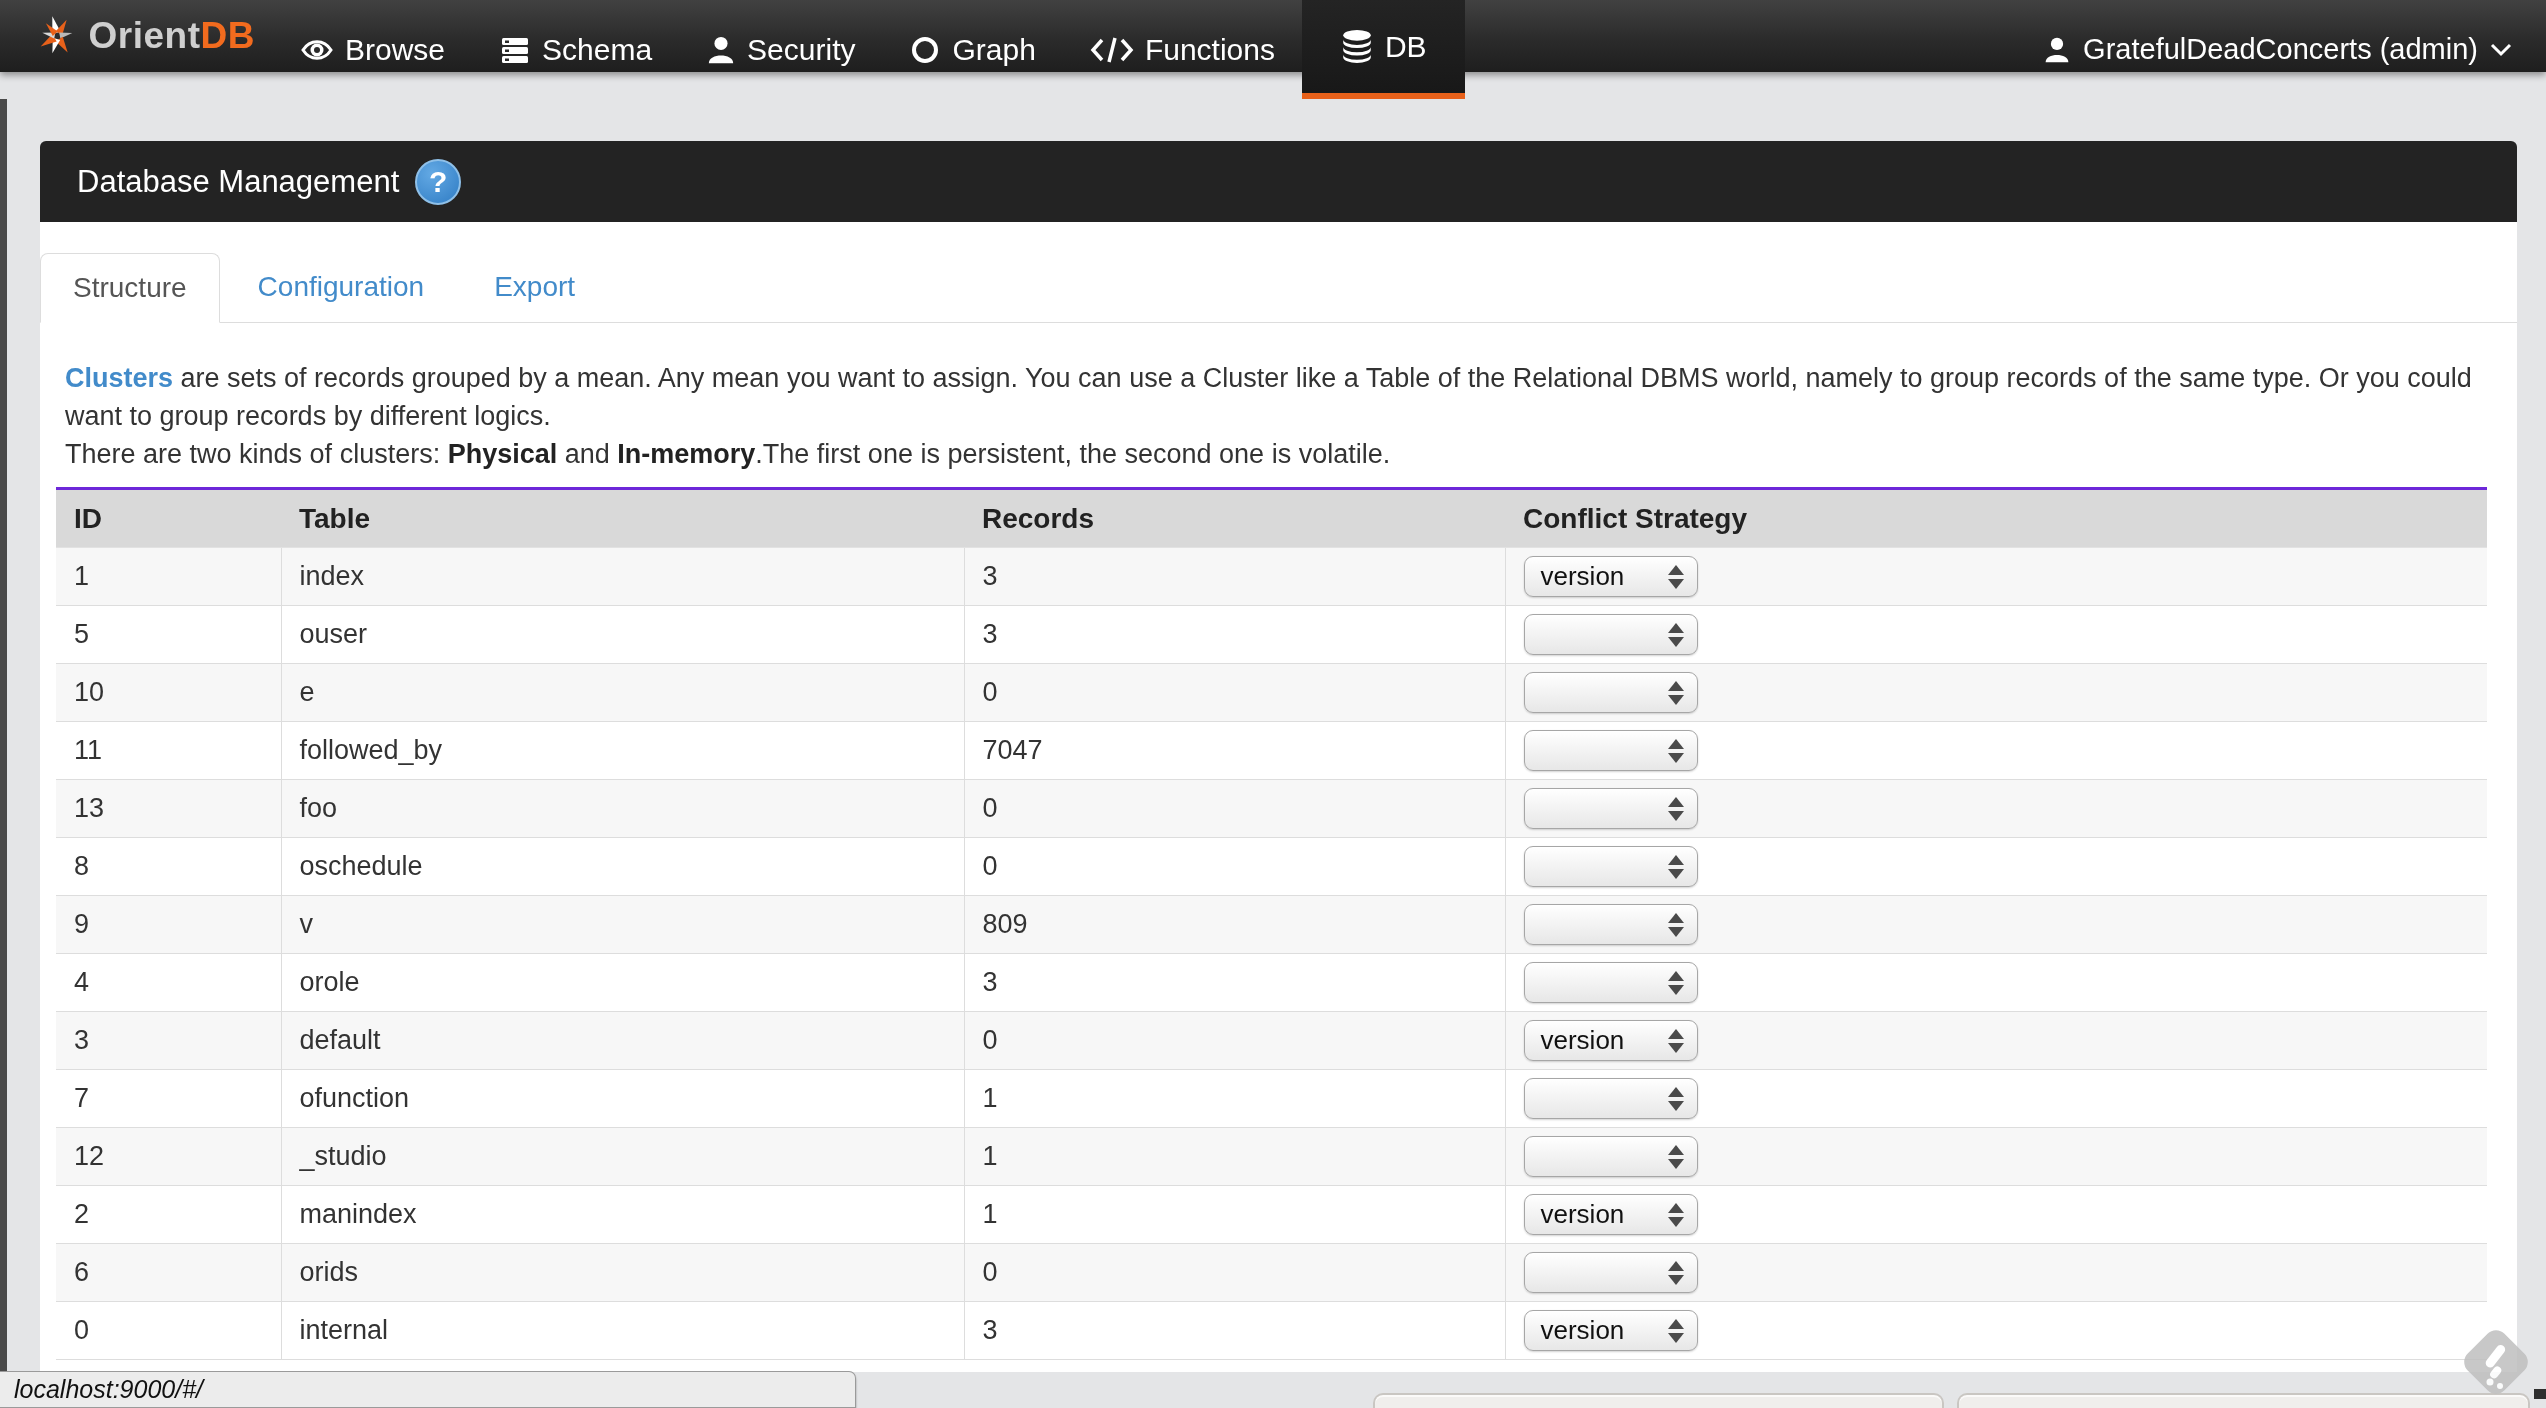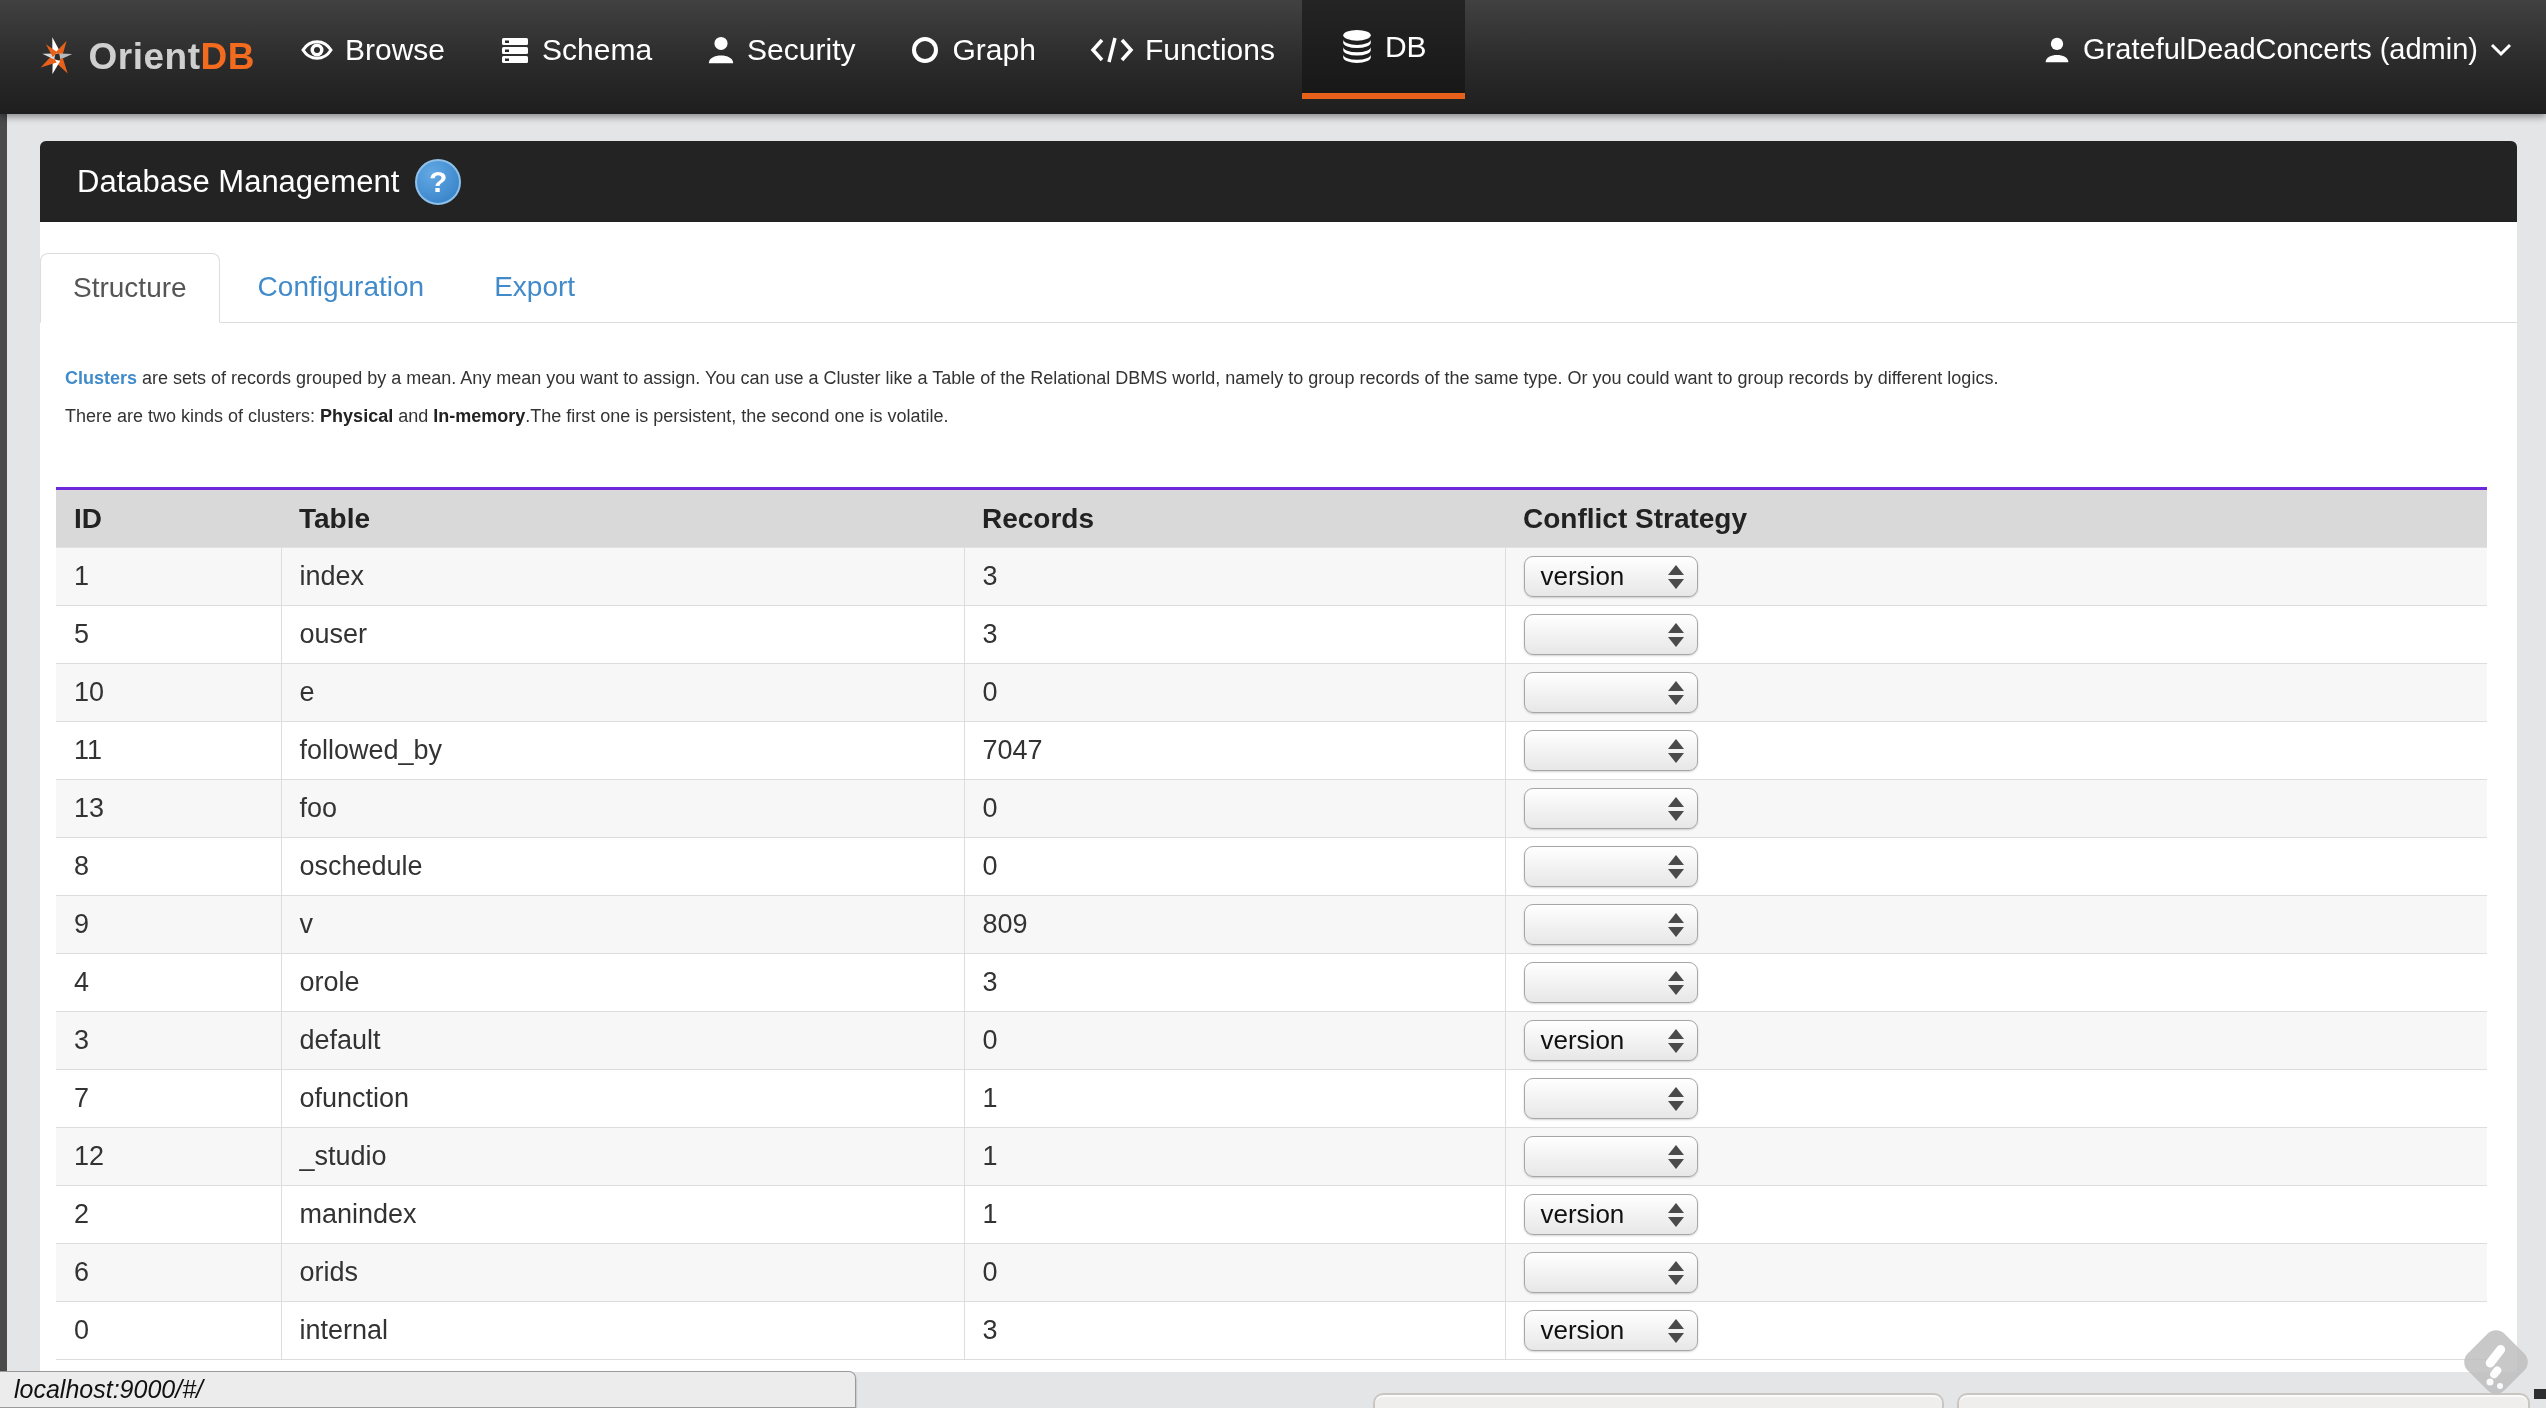--- a/index.html
+++ b/index.html
@@ -7,21 +7,21 @@
   body {
     position:relative;
     background:#e4e5e7;
     font-family:"Liberation Sans","DejaVu Sans",sans-serif;
     overflow:hidden;
     color:#333;
   }
 
   
   .navbar {
-    position:absolute; left:0; top:0; width:2546px; height:114px;
+    position:absolute; left:0; top:0; width:2546px; height:72px;
     background:linear-gradient(180deg,#414141 0%,#2b2b2b 55%,#1e1e1e 100%);
     box-shadow:0 3px 7px rgba(0,0,0,.4);
     display:flex; align-items:stretch; z-index:20;
   }
   .brand { display:flex; align-items:center; gap:10px; padding-left:36px; width:255px; }
   .brand-text { font-size:37px; font-weight:bold; letter-spacing:.5px; }
   .brand-text .p1 { color:#cfcfcf; }
   .brand-text .p2 { color:#f26b1e; }
   .nav-items { display:flex; align-items:stretch; margin-left:18px; }
   .nav-item {
@@ -70,21 +70,21 @@
   }
   .tab { font-size:28px; line-height:68px; padding:0 32px; cursor:pointer; margin-bottom:-1px; }
   .tab.active {
     color:#555; background:#fff;
     border:1px solid #ddd; border-bottom:1px solid #fff;
     border-radius:8px 8px 0 0;
   }
   .tab.link { color:#428bca; margin-left:6px; }
 
   
-  .description { position:absolute; left:25px; top:137px; width:2424px; font-size:18px; line-height:38px; color:#333; }
+  .description { position:absolute; left:25px; top:137px; width:2424px; font-size:27px; line-height:38px; color:#333; }
   .description a { color:#428bca; font-weight:bold; text-decoration:none; cursor:pointer; }
   .description b { color:#222; }
 
   
   .clusters-table {
     position:absolute; left:16px; top:265px; width:2431px;
     border-collapse:collapse; table-layout:fixed; font-size:27px;
   }
   .clusters-table thead th {
     height:59px; background:#d9d9d9; text-align:left; padding-left:18px;

